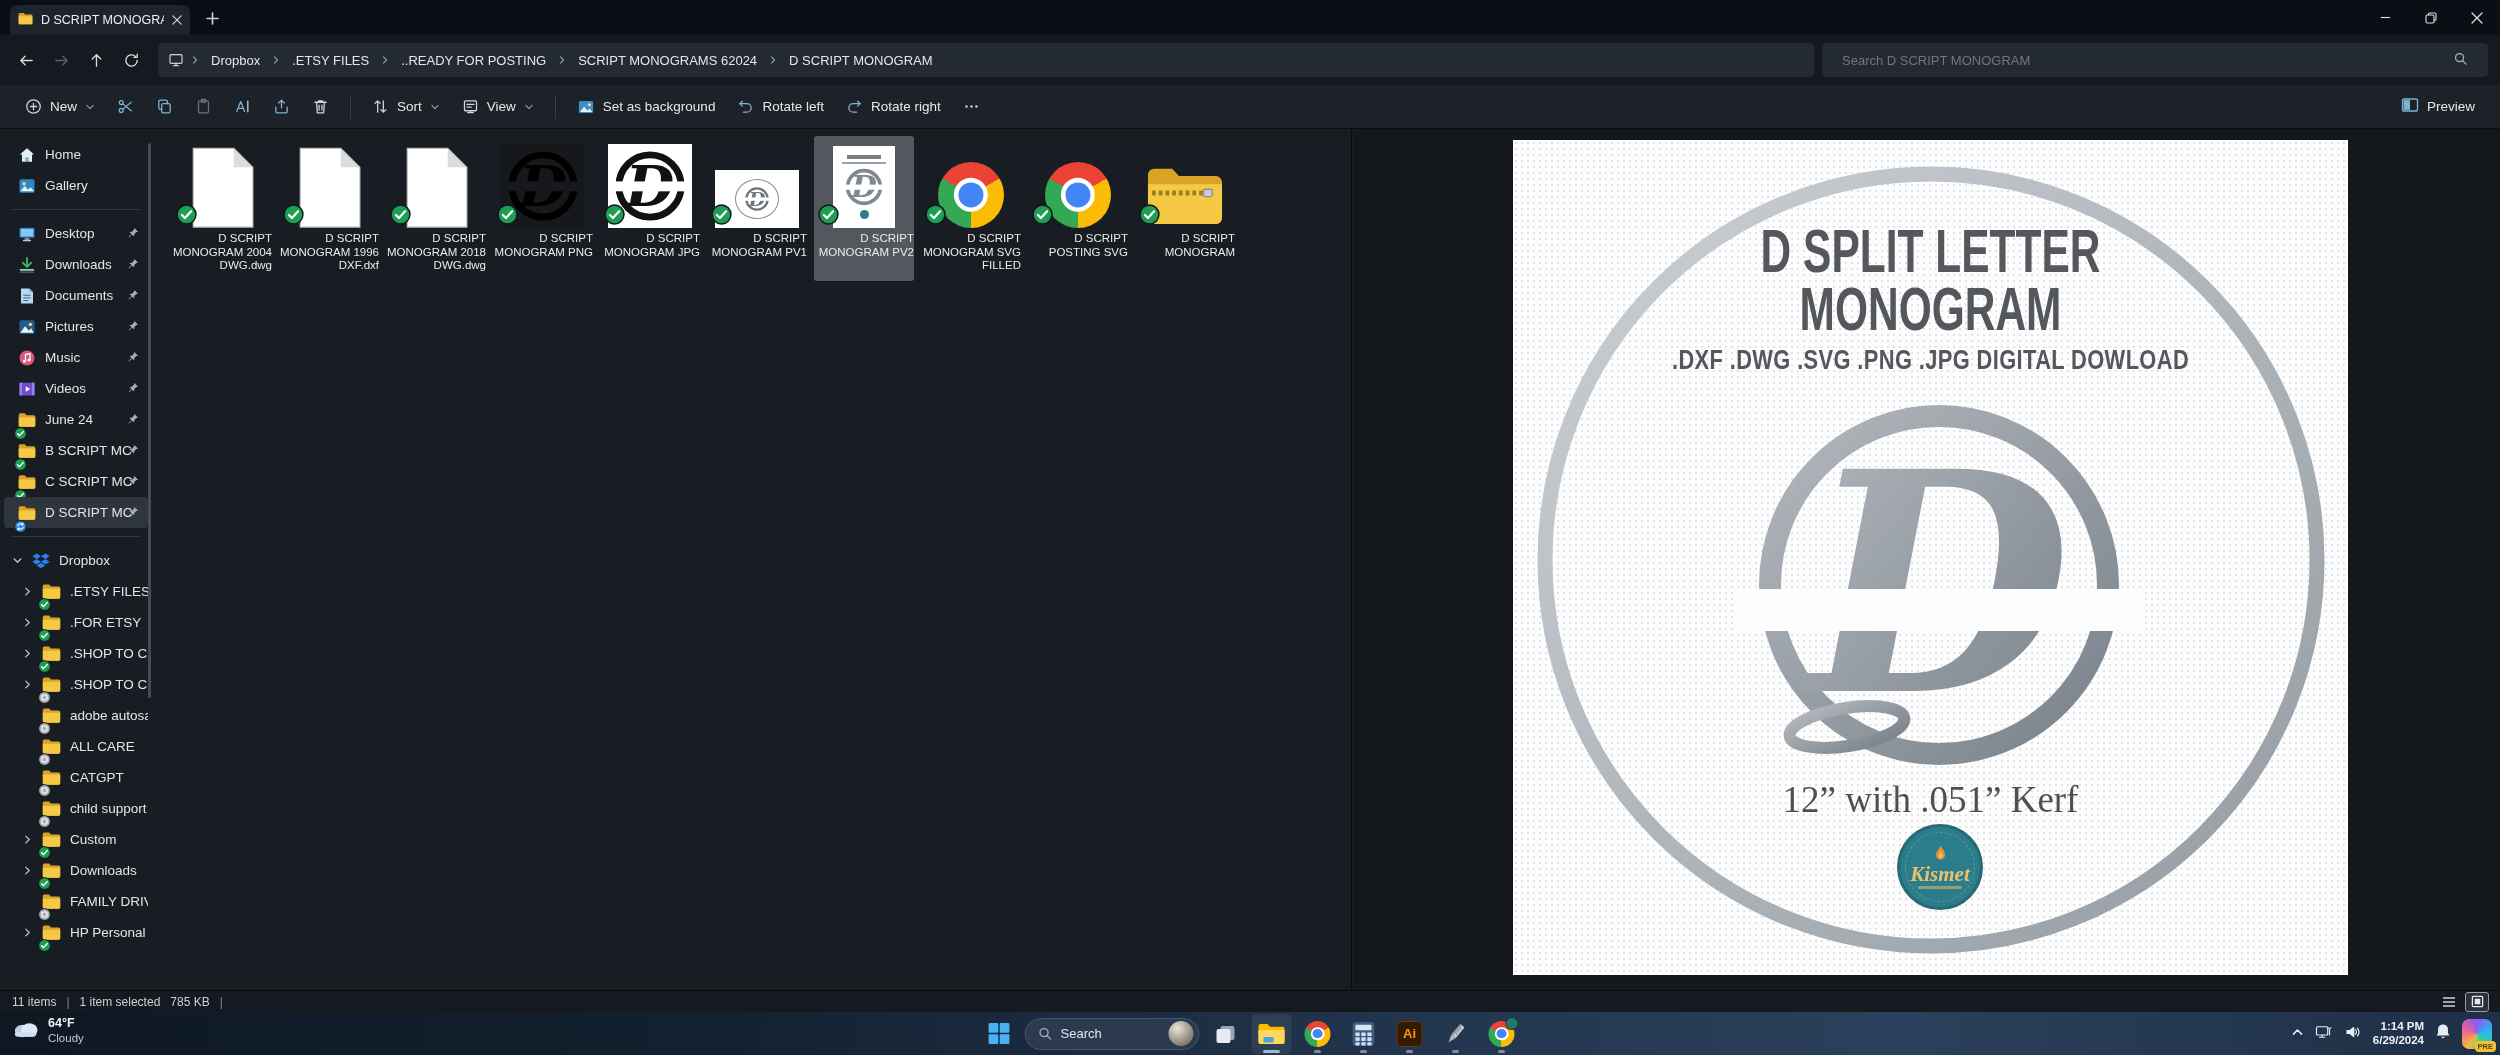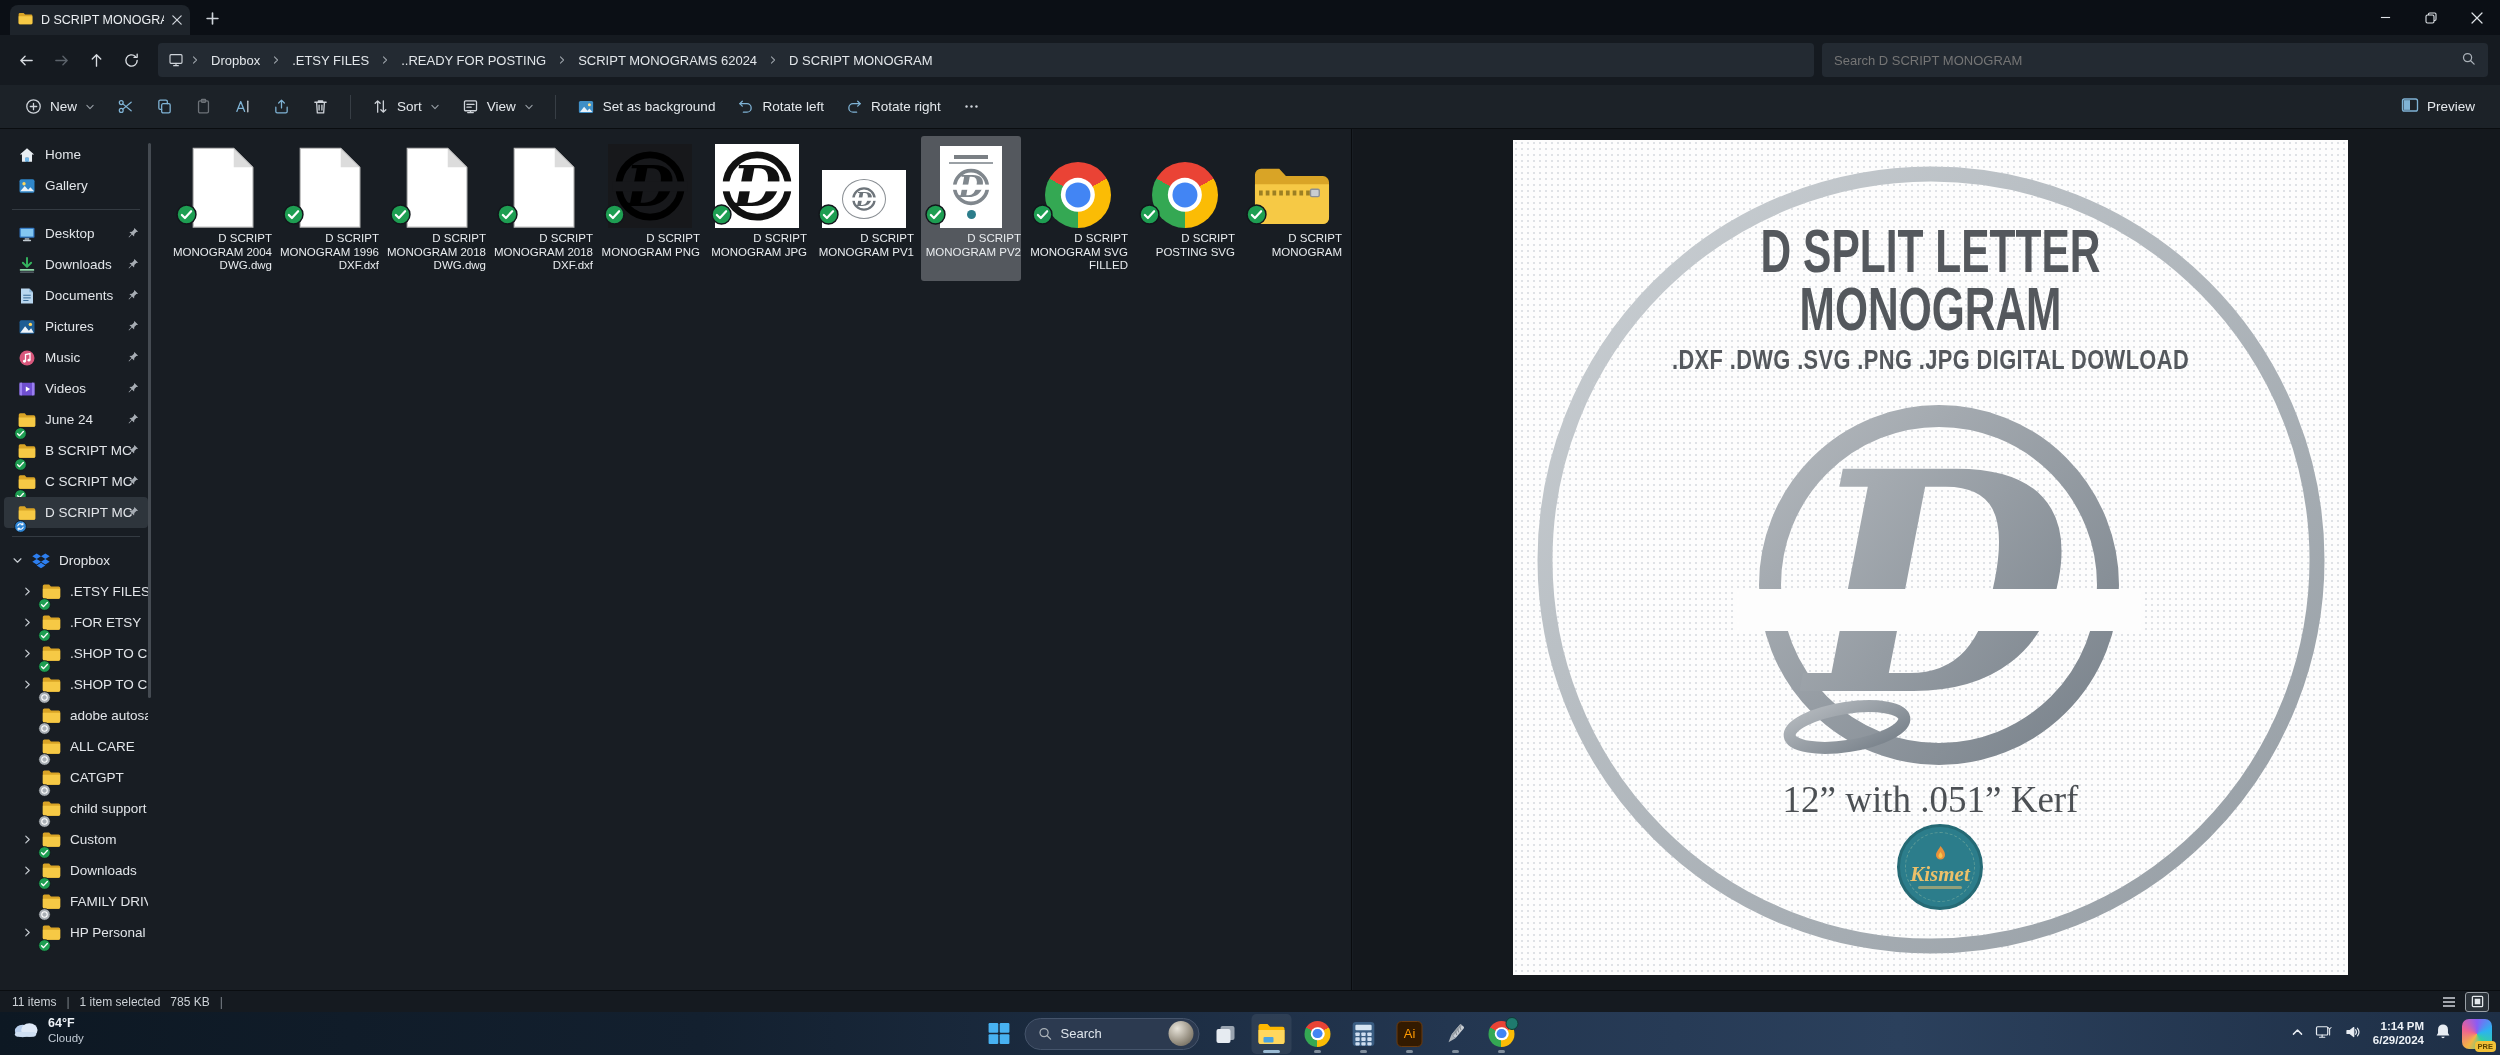--- a/index.html
+++ b/index.html
@@ -22,21 +22,21 @@
   #navrow { position:absolute; left:0; top:35px; right:0; height:50px; background:#151a20;
             display:flex; align-items:center; padding:0 10px; }
   .navbtn { width:32px; height:32px; border-radius:4px; display:flex; align-items:center;
             justify-content:center; color:#d9dde2; font-size:16px; margin-right:3px; }
   .navbtn.disabled { color:#5c636b; }
   #crumbbar { height:34px; background:#232a32; border-radius:4px; flex:1; margin:0 8px;
               display:flex; align-items:center; padding:0 10px; gap:1px; overflow:hidden; }
   .crumb { font-size:13px; color:#e2e6ea; padding:4px 9px; border-radius:3px; white-space:nowrap; }
   .crumb-sep { color:#9aa1a8; font-size:13px; padding:0 1px; }
   #searchbar { width:666px; height:34px; background:#232a32; border-radius:4px;
-               display:flex; align-items:center; padding:0 12px; margin-right:2px;gap:31px; }
+               display:flex; align-items:center; padding:0 20px; margin-right:2px;gap:31px; }
   #searchbar input { flex:1; background:none; border:none; outline:none; color:#cfd4da;
                      font-size:13px; font-family:inherit; }
 
   
   #toolbar { position:absolute; left:0; top:85px; right:0; height:44px; background:#1c2228;
              border-bottom:1px solid #0a0d10; display:flex; align-items:center; padding:0 14px; }
   .tbtn { display:flex; align-items:center; gap:8px; padding:8px 11px; border-radius:4px;
           color:#e4e8ec; font-size:13.5px; white-space:nowrap; }
   .tbtn.disabled { opacity:.45; }
   .vsep { width:1px; height:24px; background:#373e45; margin:0 10px; }
@@ -790,36 +790,20 @@
                 <path d="M41 1l18 18H41z" fill="#dcdcdc"></path>
                 <path d="M3 1h38l18 18v56H3z" fill="none" stroke="#bfbfbf" stroke-width="1"></path>
               </svg>
             </span>
             <span class="fbadge"><svg width="21" height="21" viewBox="0 0 20 20">
                 <circle cx="10" cy="10" r="9" fill="#1e9e52" stroke="#12161b" stroke-width="1.4"></circle>
                 <path d="M5.6 10.4l2.9 2.9 5.9-6.4" fill="none" stroke-linecap="round" stroke-linejoin="round" stroke="#fff" stroke-width="2.1"></path>
               </svg></span>
           </div>
           <div class="fname">D SCRIPT MONOGRAM 2018 DWG.dwg</div>
-        </div>
-        <div class="file">
-          <div class="fico">
-            <span style="display:flex">
-              <svg width="64" height="81.28" viewBox="0 0 60 76">
-                <path d="M3 1h38l18 18v56H3z" fill="#fff"></path>
-                <path d="M41 1l18 18H41z" fill="#dcdcdc"></path>
-                <path d="M3 1h38l18 18v56H3z" fill="none" stroke="#bfbfbf" stroke-width="1"></path>
-              </svg>
-            </span>
-            <span class="fbadge"><svg width="21" height="21" viewBox="0 0 20 20">
-                <circle cx="10" cy="10" r="9" fill="#1e9e52" stroke="#12161b" stroke-width="1.4"></circle>
-                <path d="M5.6 10.4l2.9 2.9 5.9-6.4" fill="none" stroke-linecap="round" stroke-linejoin="round" stroke="#fff" stroke-width="2.1"></path>
-              </svg></span>
-          </div>
-          <div class="fname">D SCRIPT MONOGRAM 2018 DXF.dxf</div>
         </div>
         <div class="file">
           <div class="fico">
             <span style="display:flex">
               <span style="display:flex;background:#17181b;padding:4px;">
                 <svg width="76" height="76" viewBox="0 0 100 100">
                   <circle cx="50" cy="50" r="41" fill="none" stroke="#000" stroke-width="9"></circle>
                   <text x="50" y="76" text-anchor="middle" font-family="DejaVu Serif, serif" font-style="italic" font-weight="bold" font-size="74" fill="#000">D</text>
                   <rect x="1" y="44" width="98" height="13" fill="#17181b"></rect>
                 </svg>
@@ -1054,21 +1038,21 @@
             <rect x="9" y="15" width="4" height="3.4" rx=".7"></rect>
             <rect x="14.5" y="15" width="4" height="3.4" rx=".7"></rect>
             <rect x="3.5" y="19.5" width="4" height="3" rx=".7"></rect>
             <rect x="9" y="19.5" width="4" height="3" rx=".7"></rect>
             <rect x="14.5" y="19.5" width="4" height="3" rx=".7"></rect>
           </g>
         </svg>
         <span class="ind run"></span>
       </button>
       <button class="tbicon">
-        <span style="width:26px;height:26px;border-radius:5px;background:#331a00;border:1.5px solid #6b3b0e;display:flex;align-items:center;justify-content:center;color:#ff9a00;font-weight:normal;font-size:13px">Ai</span>
+        <span style="width:26px;height:26px;border-radius:5px;background:#331a00;border:1.5px solid #6b3b0e;display:flex;align-items:center;justify-content:center;color:#ff9a00;font-weight:bold;font-size:13px">Ai</span>
         <span class="ind run"></span>
       </button>
       <button class="tbicon">
         <svg width="26" height="26" viewBox="0 0 24 24">
           <g transform="rotate(40 12 12)">
             <rect x="9.5" y="2" width="5" height="13" rx="1.2" fill="#c9ced4"></rect>
             <rect x="9.5" y="2" width="2" height="13" fill="#9aa1a8"></rect>
             <path d="M9.5 15h5l-2.5 7z" fill="#aeb5bc"></path>
             <line x1="10.5" y1="4" x2="13.5" y2="6" stroke="#7e858c" stroke-width=".8"></line>
             <line x1="10.5" y1="7" x2="13.5" y2="9" stroke="#7e858c" stroke-width=".8"></line>

